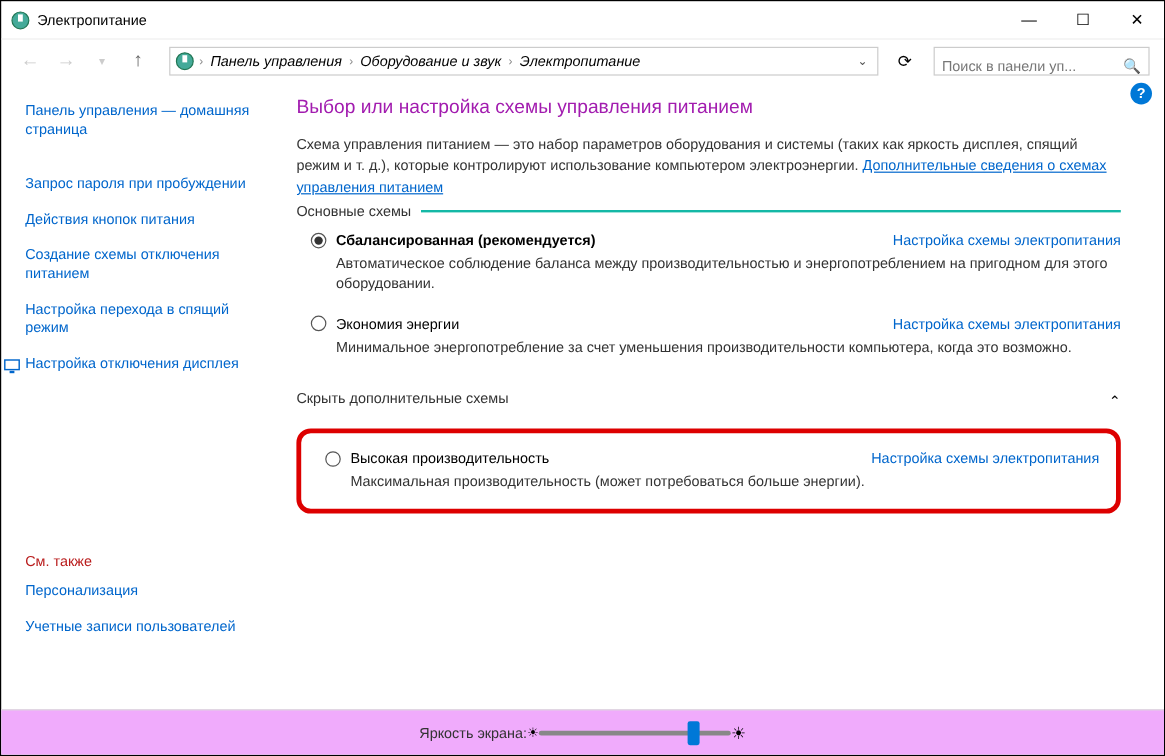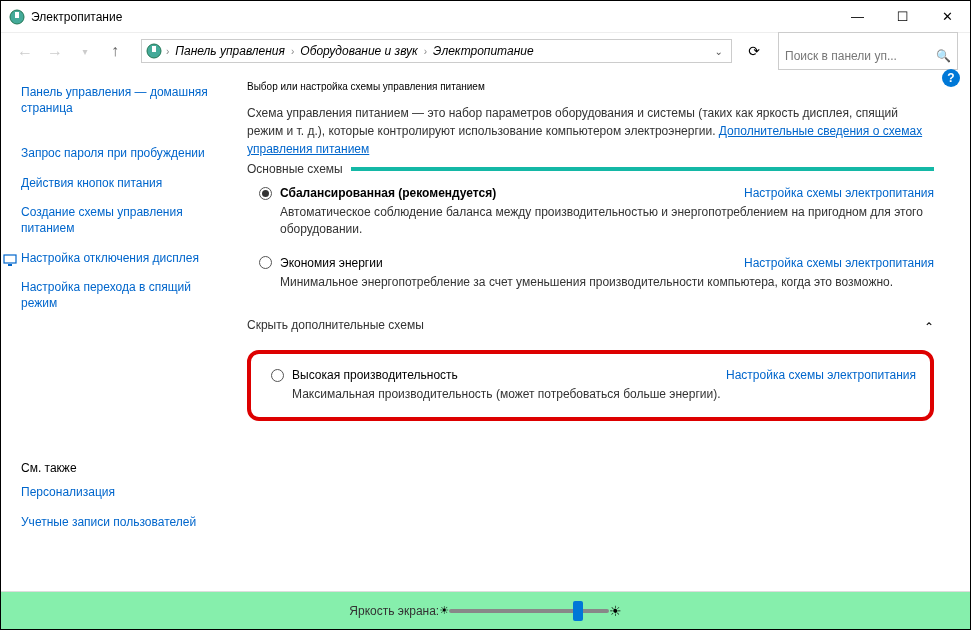--- a/index.html
+++ b/index.html
@@ -11,47 +11,47 @@
 .titlebar .ctrl { width: 45px; height: 30px; display: flex; align-items: center; justify-content: center; font-size: 13px; }
 .navbar { height: 36px; display: flex; align-items: center; padding: 0 12px; gap: 6px; }
 .navbar .nav-btn { width: 24px; height: 24px; display: flex; align-items: center; justify-content: center; color: #666; font-size: 16px; }
 .navbar .nav-btn.disabled { color: #ccc; }
 .breadcrumb { flex: 1; display: flex; align-items: center; border: 1px solid #ccc; height: 24px; padding: 0 4px; gap: 4px; margin-left: 8px; }
 .breadcrumb .bc-icon { width: 16px; height: 16px; }
 .breadcrumb .sep { color: #888; font-size: 10px; }
 .breadcrumb .crumb { color: #000; padding: 0 2px; font-style: italic; }
 .breadcrumb .chev { margin-left: auto; font-size: 10px; color: #555; padding-right: 4px;}
 .navbar .refresh { width: 24px; height: 24px; display: flex; align-items: center; justify-content: center; margin-left: 4px; font-size: 14px; }
-.navbar .search { width: 180px; border: 1px solid #ccc; height: 38px; padding: 16px 6px; margin-left: 6px; display: flex; align-items: flex-start; color: #777; }
+.navbar .search { width: 180px; border: 1px solid #ccc; height: 24px; padding: 0 6px; margin-left: 6px; display: flex; align-items: flex-end; color: #777; }
 .navbar .search .sicon { margin-left: auto; font-size: 12px; color: #555;}
 .main { display: flex; height: calc(100% - 68px - 38px); }
 .sidebar { width: 210px; padding: 16px 0 0 20px; }
 .sidebar a, .sidebar .slink { color: #0066cc; text-decoration: none; display: block; margin-bottom: 14px; line-height: 1.3; }
 .sidebar .with-icon { position: relative; padding-left: 0; margin-left: -18px; padding-left: 18px; }
 .sidebar .sicon-small { position: absolute; left: 0; top: 2px; width: 14px; height: 14px; }
 .sidebar .sep { height: 16px; }
-.sidebar .see-also { color: #000000; margin-top: 150px; margin-bottom: 10px; }
+.sidebar .see-also { color: #b91c1c; margin-top: 150px; margin-bottom: 10px; }
 .content { flex: 1; padding: 12px 36px 0 36px; position: relative; }
-.content h2 { color: #000000; font-size: 10px; font-weight: normal; margin-bottom: 12px; }
+.content h2 { color: #a21caf; font-size: 16px; font-weight: normal; margin-bottom: 12px; }
 .content .desc { color: #333; line-height: 1.5; margin-bottom: 4px; }
 .content .desc a { color: #0066cc; text-decoration: underline; }
 .help-icon { position: absolute; top: 0; right: 10px; width: 18px; height: 18px; border-radius: 50%; background: #0078d7; color: #fff; display: flex; align-items: center; justify-content: center; font-size: 12px; font-weight: bold; }
-fieldset { border: none; border-top: 4px solid #14b8a6; margin-bottom: 10px; padding-top: 10px; }
+fieldset { border: none; border-top: 2px solid #14b8a6; margin-bottom: 10px; padding-top: 10px; }
 fieldset legend { padding-right: 8px; color: #333; }
 .plan { margin-bottom: 18px; padding-left: 12px; }
 .plan-head { display: flex; align-items: center; margin-bottom: 4px; }
 .plan-head .radio { width: 13px; height: 13px; border-radius: 50%; border: 1px solid #555; margin-right: 8px; display: flex; align-items: center; justify-content: center; flex-shrink: 0;}
 .plan-head .radio.checked::after { content: ""; width: 7px; height: 7px; border-radius: 50%; background: #333; display: block; }
 .plan-head .pname { font-weight: bold; }
 .plan-head .plink { margin-left: auto; color: #0066cc; }
 .plan .pdesc { padding-left: 21px; color: #333; line-height: 1.4; }
 .fs2-header { display: flex; align-items: flex-end; }
 .highlight { border: 4px solid #d00; border-radius: 12px; padding: 14px 14px 14px 8px; margin-top: 8px; }
 .highlight .plan { margin-bottom: 0; }
-.bottom-bar { position: absolute; bottom: 0; left: 0; right: 0; height: 38px; background: #86efac; border-top: 1px solid #ddd; display: flex; align-items: center; justify-content: center; }
+.bottom-bar { position: absolute; bottom: 0; left: 0; right: 0; height: 38px; background: #f0abfc; border-top: 1px solid #ddd; display: flex; align-items: center; justify-content: center; }
 .bottom-bar .lbl { color: #333; }
 .slider-track { position: relative; width: 160px; height: 4px; background: #888; border-radius: 2px; }
 .slider-thumb { position: absolute; top: -8px; left: 124px; width: 10px; height: 20px; background: #0078d7; border-radius: 2px; }
 .sun { font-size: 14px; }
 </style>
 </head>
 <body>
 
 <div class="titlebar">
   <svg class="app-icon" viewBox="0 0 16 16">
@@ -90,33 +90,33 @@
     <span class="sicon">🔍</span>
   </div>
 </div>
 
 <div class="main">
   <div class="sidebar">
     <a class="slink">Панель управления — домашняя страница</a>
     <div class="sep"></div>
     <a class="slink">Запрос пароля при пробуждении</a>
     <a class="slink">Действия кнопок питания</a>
-    <a class="slink">Создание схемы управления питанием</a>
+    <a class="slink">Создание схемы отключения питанием</a>
+    <a class="slink with-icon">
+      <svg class="sicon-small" viewBox="0 0 14 14">
+          <path d="M9 2a5 5 0 100 10 4 4 0 010-10z" fill="#88a"></path>
+        </svg>
+      <span>Настройка перехода в спящий режим</span>
+    </a>
     <a class="slink with-icon">
       <svg class="sicon-small" viewBox="0 0 14 14">
           <rect x="1" y="2" width="12" height="8" fill="none" stroke="#06c" stroke-width="1.2"></rect>
           <rect x="5" y="11" width="4" height="2" fill="#06c"></rect>
         </svg>
       <span>Настройка отключения дисплея</span>
-    </a>
-    <a class="slink with-icon">
-      <svg class="sicon-small" viewBox="0 0 14 14">
-          <path d="M9 2a5 5 0 100 10 4 4 0 010-10z" fill="#88a"></path>
-        </svg>
-      <span>Настройка перехода в спящий режим</span>
     </a>
     <div class="see-also">См. также</div>
     <a class="slink">Персонализация</a>
     <a class="slink">Учетные записи пользователей</a>
   </div>
 
   <div class="content">
     <div class="help-icon">?</div>
     <h2>Выбор или настройка схемы управления питанием</h2>
     <p class="desc">

